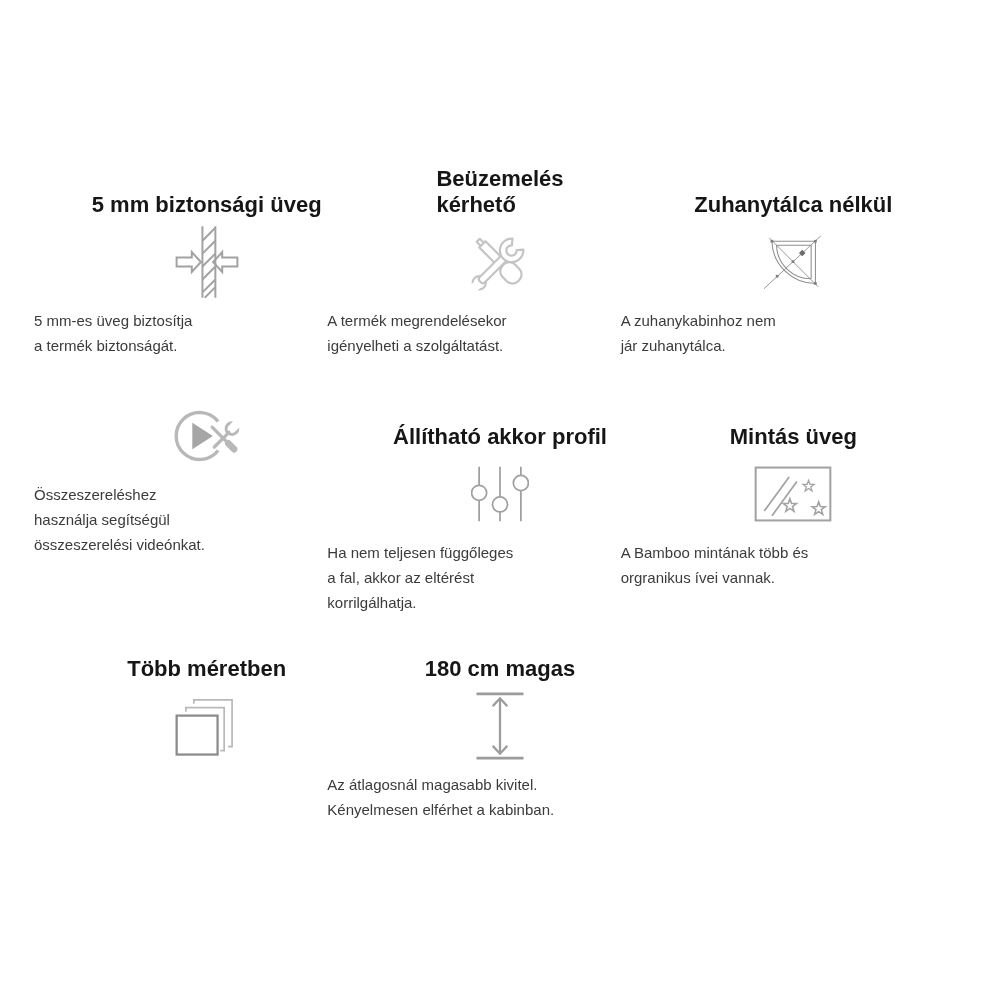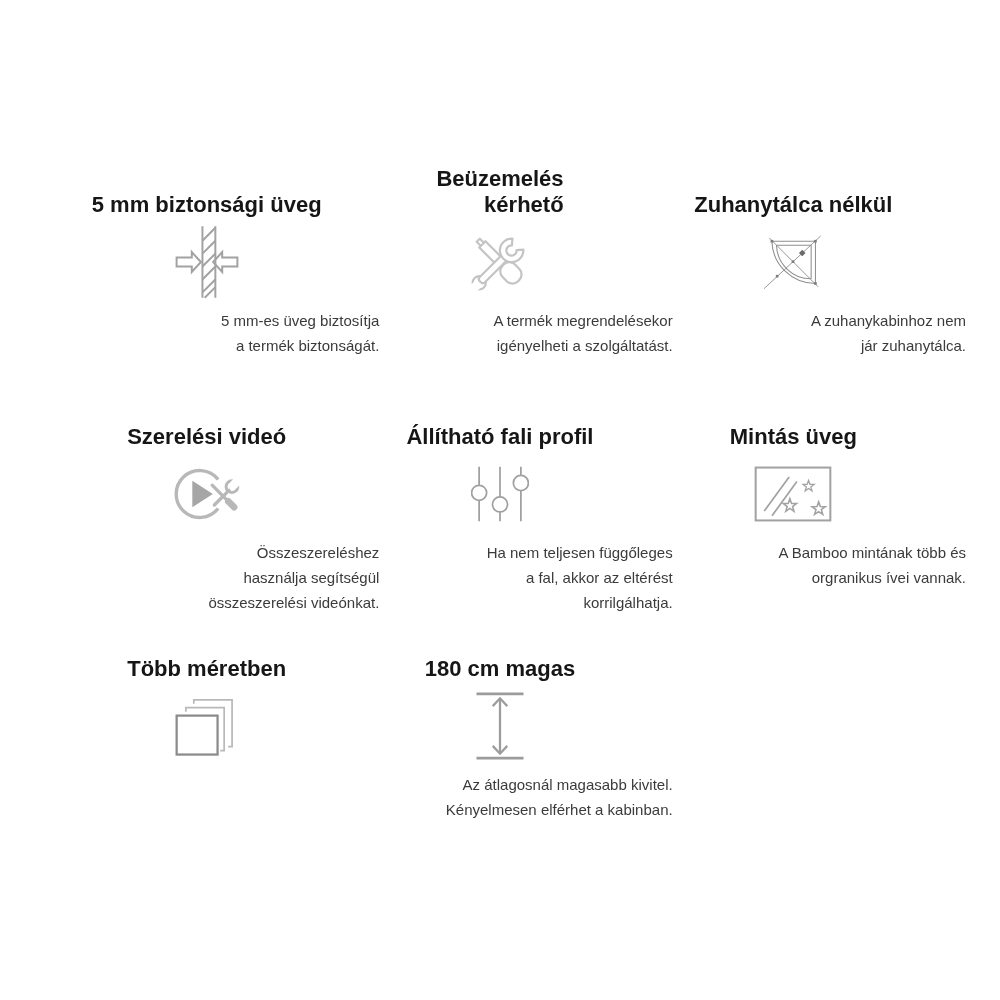--- a/index.html
+++ b/index.html
@@ -10,21 +10,21 @@
     position: relative;
     overflow: hidden;
   }
   .features-grid {
     position: absolute;
     left: 60px; top: 160px; width: 880px;
     display: grid;
     grid-template-columns: repeat(3, 1fr);
     grid-auto-rows: 232px;
   }
-  .cell { text-align: right; }
+  .cell { text-align: left; }
   .title {
     margin: 0;
     font-size: 22px;
     line-height: 26px;
     font-weight: 700;
     color: #161616;
     height: 58px;
     display: flex;
     align-items: flex-end;
     justify-content: center;
@@ -110,39 +110,38 @@
           <rect x="24" y="67" width="4" height="4"></rect>
           <rect x="60.5" y="30.5" width="7" height="7" transform="rotate(45 64 34)" fill="#6b6b6b"></rect>
         </g>
       </svg>
     </div>
     <p class="desc">A zuhanykabinhoz nem
 jár zuhanytálca.</p>
   </section>
 
   <section class="cell">
-    <h3 class="title">Szerelési videó</h3>
     <div class="icon-wrap">
       <svg width="74" height="66" viewBox="0 0 100 90">
         <path d="M65.2,25.3 A32,32 0 1 0 65.2,64.7" fill="none" stroke="#b8b8b8" stroke-width="4.6"></path>
         <path d="M30,27 L58,45 L30,63 Z" fill="#a6a6a6"></path>
         <circle cx="84" cy="35" r="8" fill="none" stroke="#b8b8b8" stroke-width="4"></circle>
         <rect x="84" y="23" width="12" height="12" fill="#ffffff" transform="rotate(45 90 29)"></rect>
         <path d="M80,40 L60,60" stroke="#b8b8b8" stroke-width="4.5" stroke-linecap="round" fill="none"></path>
         <path d="M57,33 L79,55" stroke="#b8b8b8" stroke-width="4.5" stroke-linecap="round" fill="none"></path>
         <path d="M79,55 L87,63" stroke="#b8b8b8" stroke-width="9" stroke-linecap="round" fill="none"></path>
       </svg>
     </div>
     <p class="desc">Összeszereléshez
 használja segítségül
 összeszerelési videónkat.</p>
   </section>
 
   <section class="cell">
-    <h3 class="title">Állítható fali profil</h3>
+    <h3 class="title">Állítható akkor profil</h3>
     <div class="icon-wrap">
       <svg width="58" height="58" viewBox="0 0 100 100">
         <g stroke="#a0a0a0" stroke-width="3" fill="none">
           <path d="M14,3 V97 M50,3 V97 M86,3 V97"></path>
           <circle cx="14" cy="48" r="13" fill="#ffffff"></circle>
           <circle cx="50" cy="68" r="13" fill="#ffffff"></circle>
           <circle cx="86" cy="31" r="13" fill="#ffffff"></circle>
         </g>
       </svg>
     </div>

